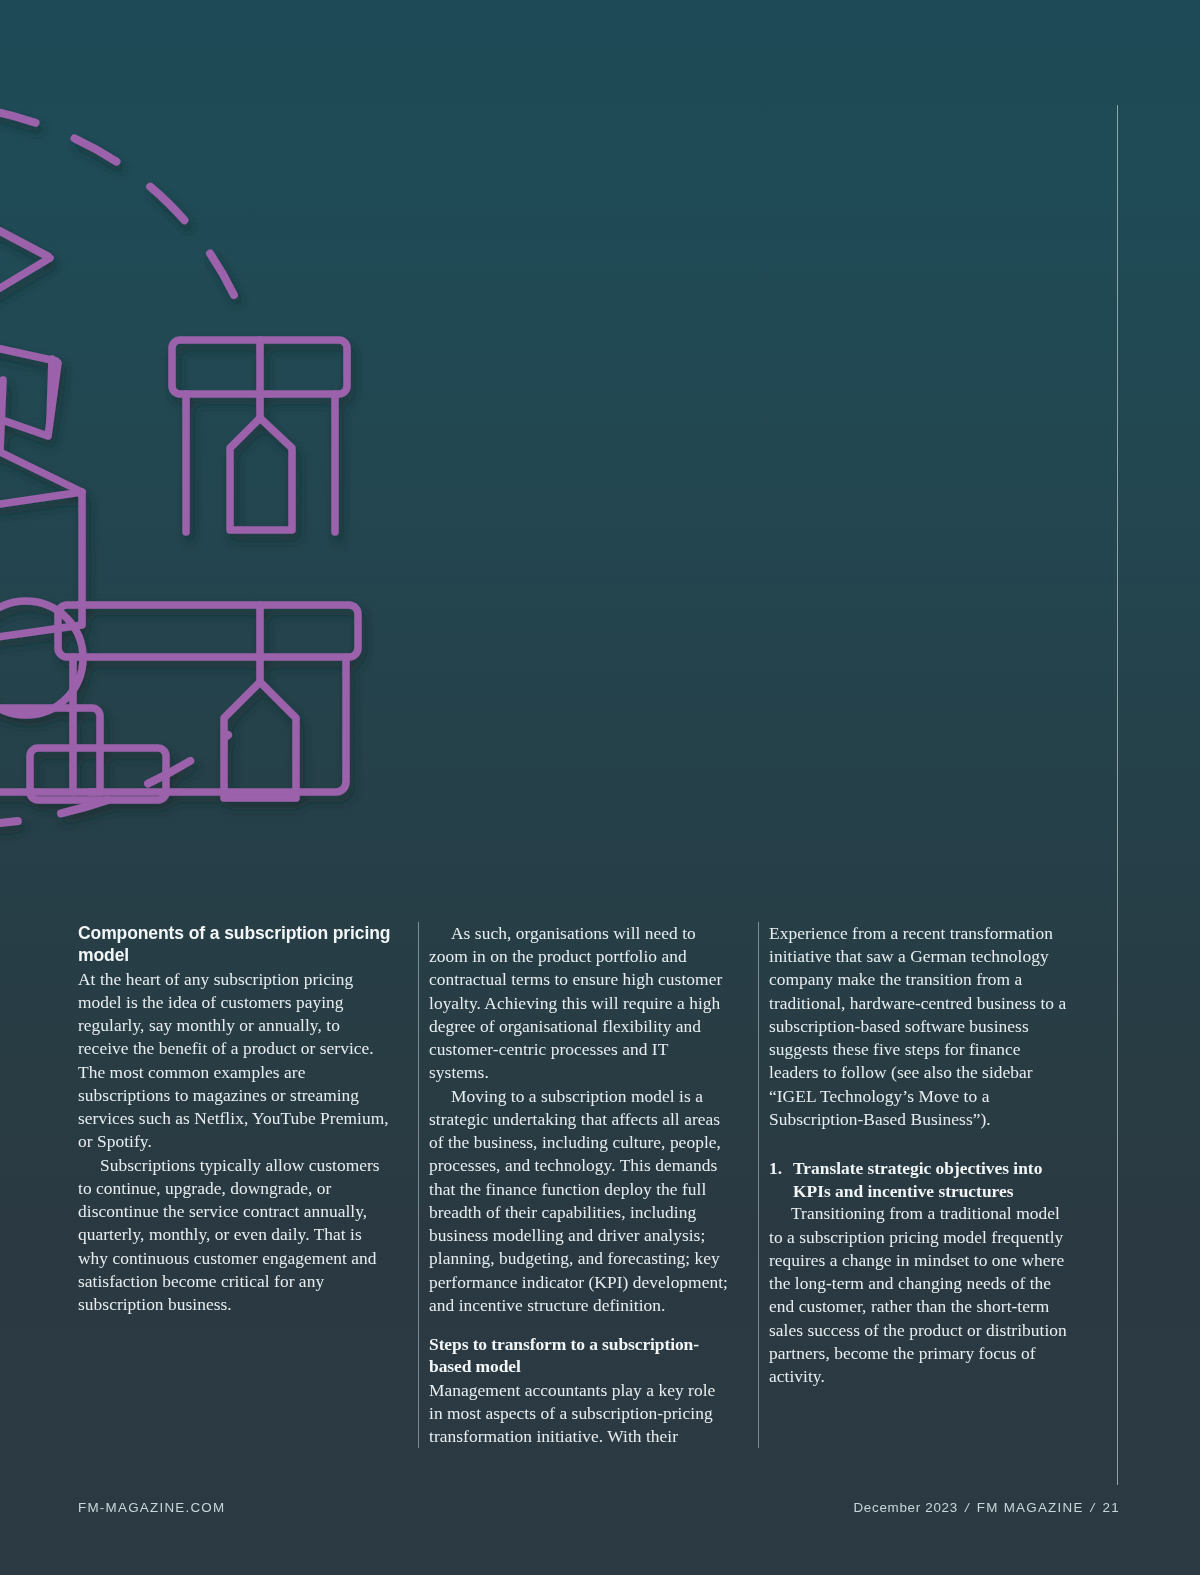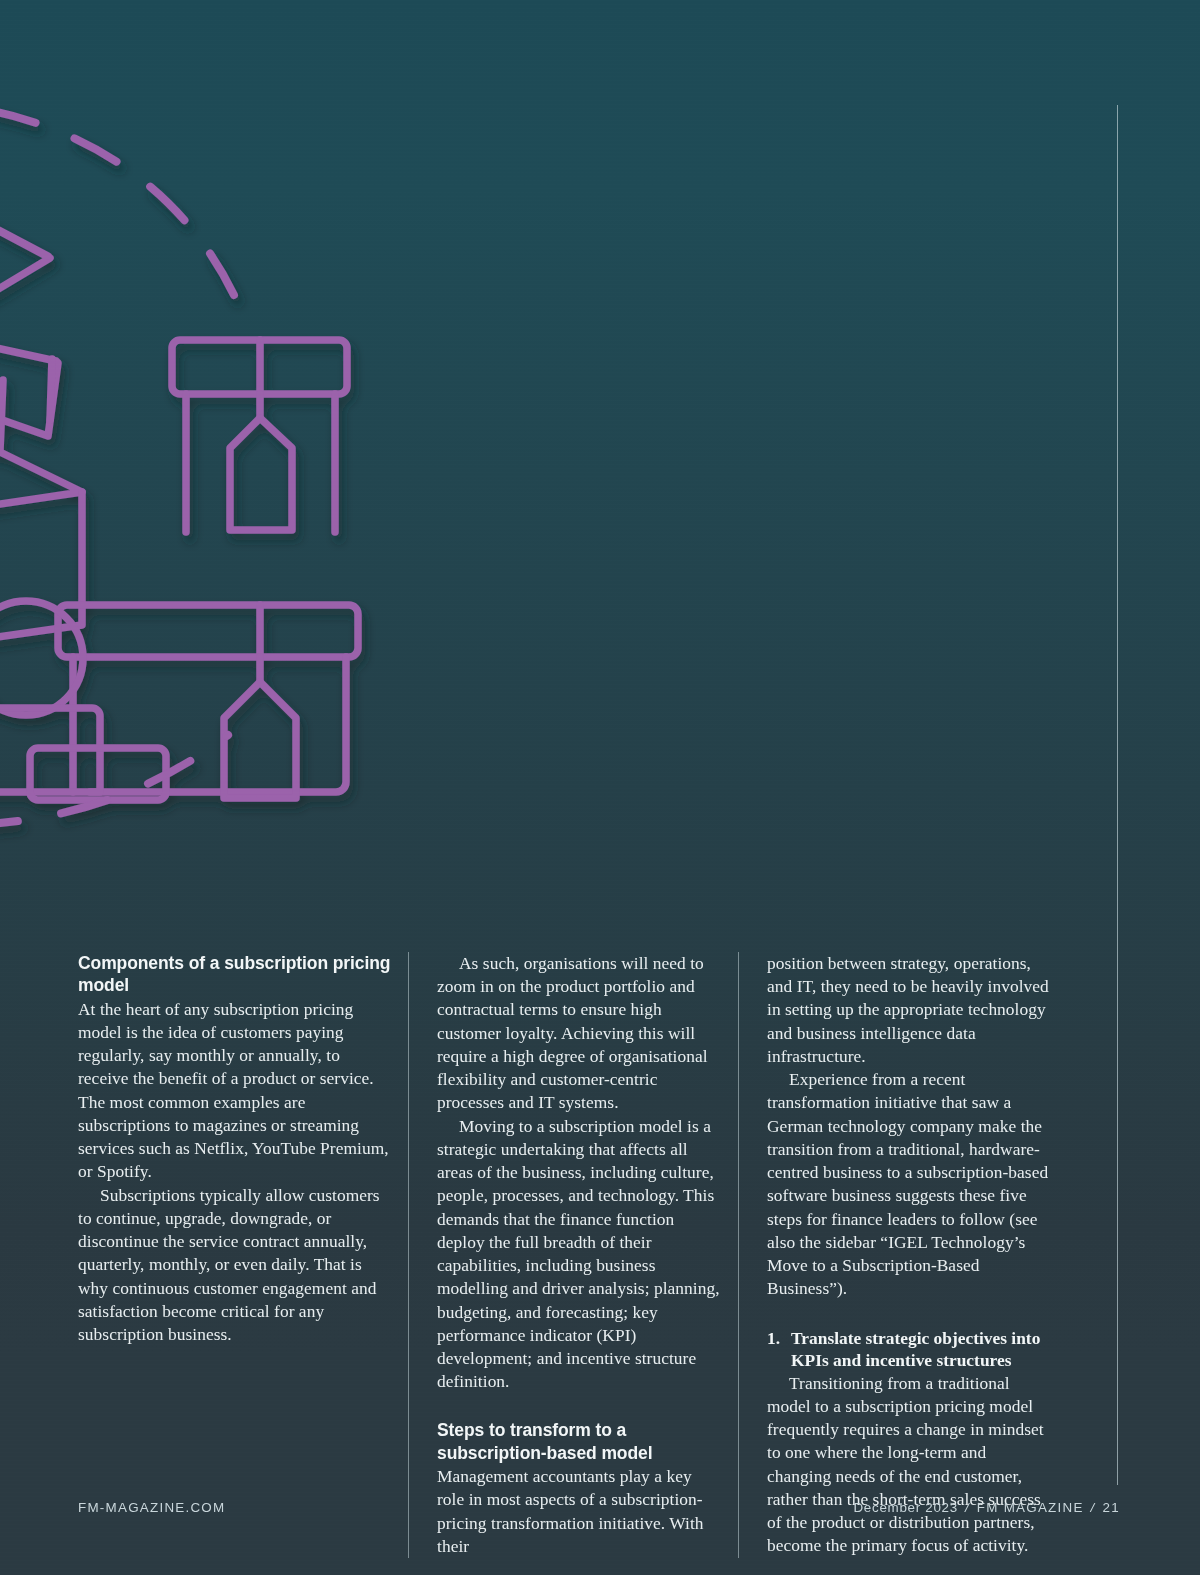--- a/index.html
+++ b/index.html
@@ -70,47 +70,48 @@
     top: 105px;
     width: 1px;
     height: 1380px;
     background: rgba(205, 221, 226, 0.62);
   }
 
   
   .article {
     position: absolute;
     left: 78px;
-    top: 952px;
+    top: 922px;
     width: 1040px;
     display: flex;
-    gap: 0;
+    gap: 10px;
   }
   .col {
     position: relative;
     width: 330px;
     padding-right: 16px;
     box-sizing: border-box;
   }
   .col + .col {
-    padding-left: 28px;
+    padding-left: 10px;
     border-left: 1px solid rgba(205, 221, 226, 0.5);
   }
 
   .subhead {
     font-family: "Liberation Sans", sans-serif;
     font-weight: bold;
     font-size: 17.5px;
     line-height: 1.28;
     color: #f2f6f7;
     margin: 0 0 1px 0;
     letter-spacing: -0.1px;
   }
   .subhead.spaced {
-    margin-top: 26px;
+    margin-top: 16px;
+    font-family: Liberation Serif, serif;
   }
 
   p.body {
     margin: 0;
     font-family: "Liberation Serif", serif;
     font-size: 17.4px;
     line-height: 1.335;
     color: #e8eef0;
     text-indent: 0;
     letter-spacing: 0.05px;
@@ -259,21 +260,20 @@
     </div>
 
     <div class="col">
       <p class="body indent">As such, organisations will need to zoom in on the product portfolio and contractual terms to ensure high customer loyalty. Achieving this will require a high degree of organisational flexibility and customer-centric processes and IT systems.</p>
       <p class="body">Moving to a subscription model is a strategic undertaking that affects all areas of the business, including culture, people, processes, and technology. This demands that the finance function deploy the full breadth of their capabilities, including business modelling and driver analysis; planning, budgeting, and forecasting; key performance indicator (KPI) development; and incentive structure definition.</p>
       <h2 class="subhead spaced">Steps to transform to a subscription-based model</h2>
       <p class="body">Management accountants play a key role in most aspects of a subscription-pricing transformation initiative. With their</p>
     </div>
 
     <div class="col">
-      <p class="body">position between strategy, operations, and IT, they need to be heavily involved in setting up the appropriate technology and business intelligence data infrastructure.</p>
       <p class="body">Experience from a recent transformation initiative that saw a German technology company make the transition from a traditional, hardware-centred business to a subscription-based software business suggests these five steps for finance leaders to follow (see also the sidebar “IGEL Technology’s Move to a Subscription-Based Business”).</p>
 
       <div class="step">
         <span class="step-num">1.</span>
         <span class="step-text">Translate strategic objectives into KPIs and incentive structures</span>
       </div>
       <p class="body indent step-body">Transitioning from a traditional model to a subscription pricing model frequently requires a change in mindset to one where the long-term and changing needs of the end customer, rather than the short-term sales success of the product or distribution partners, become the primary focus of activity.</p>
     </div>
   </div>
 

